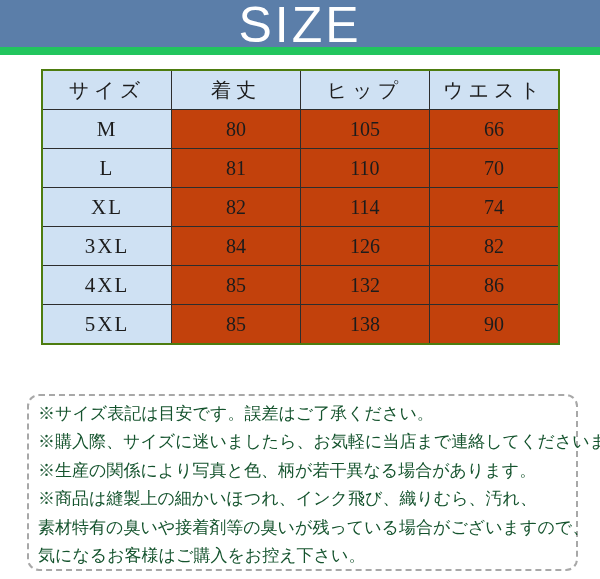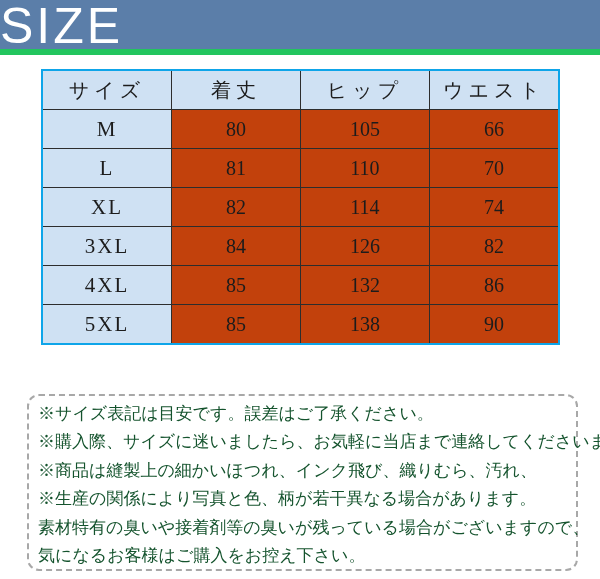--- a/index.html
+++ b/index.html
@@ -14,42 +14,43 @@
     overflow: hidden;
     font-family: "Liberation Sans", sans-serif;
   }
   
   .banner {
     position: absolute;
     top: 0; left: 0;
     width: 600px;
     height: 55px;
     background: #5b7ea9;
-    border-bottom: 6px solid #22c55e;
+    border-bottom: 8px solid #22c55e;
     box-sizing: border-box;
     display: flex;
     align-items: center;
+    justify-content: center;
   }
   .banner-title {
     color: #ffffff;
     font-size: 50px;
     font-weight: 400;
     letter-spacing: 3px;
     line-height: 1;
     padding-top: 2px;
   }
   
   table.size-table {
     position: absolute;
     top: 69px;
     left: 41px;
     border-collapse: collapse;
     font-family: "Liberation Serif", serif;
     color: #1c1c1c;
-    border: 2px solid #0ea5e9;
+    border: 2px solid #4d7c0f;
   }
   .size-table th, .size-table td {
     border: 1px solid #2d2d2d;
     width: 128px;
     height: 38px;
     padding: 0;
     text-align: center;
     vertical-align: middle;
     font-weight: normal;
   }
@@ -139,17 +140,17 @@
       <td class="num">85</td>
       <td class="num">138</td>
       <td class="num">90</td>
     </tr>
   </tbody>
 </table>
 
 <div class="notes-box">
   <div class="note-line">※サイズ表記は目安です。誤差はご了承ください。</div>
   <div class="note-line">※購入際、サイズに迷いましたら、お気軽に当店まで連絡してくださいませ</div>
+  <div class="note-line">※生産の関係により写真と色、柄が若干異なる場合があります。</div>
   <div class="note-line">※商品は縫製上の細かいほつれ、インク飛び、織りむら、汚れ、</div>
-  <div class="note-line">※生産の関係により写真と色、柄が若干異なる場合があります。</div>
   <div class="note-line">素材特有の臭いや接着剤等の臭いが残っている場合がございますので、</div>
   <div class="note-line">気になるお客様はご購入をお控え下さい。</div>
 </div>
 
 </body></html>

